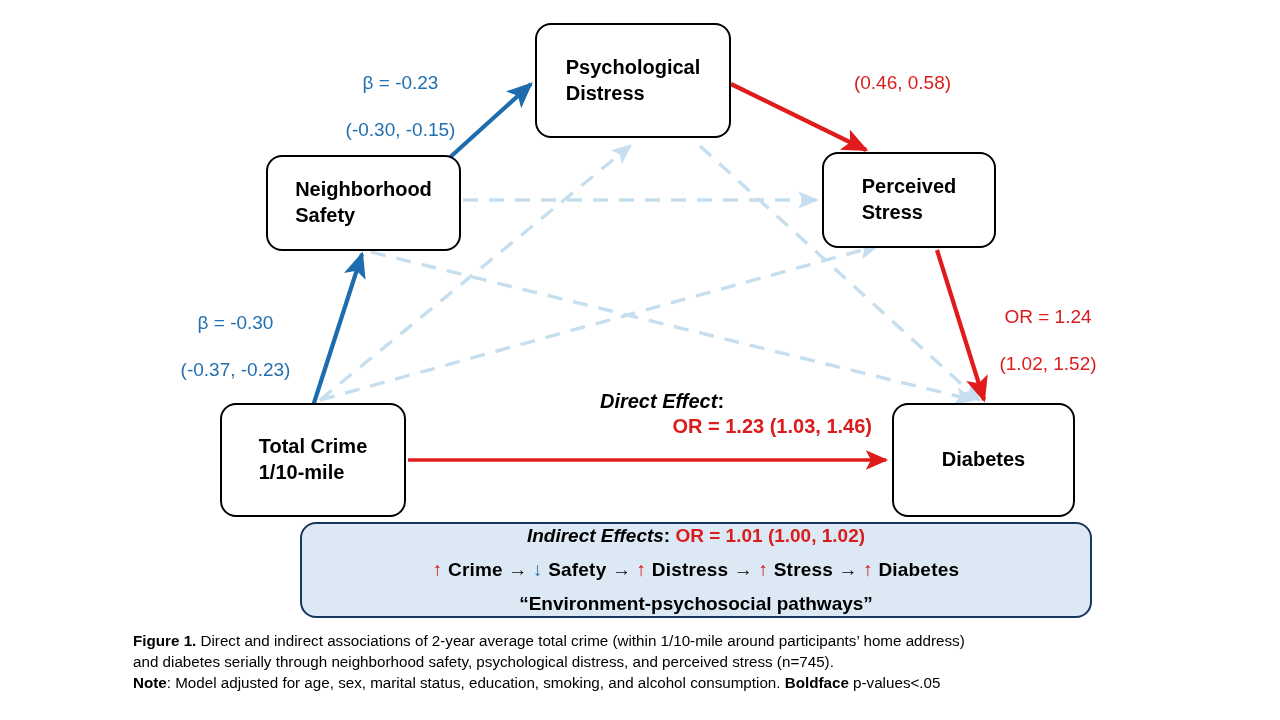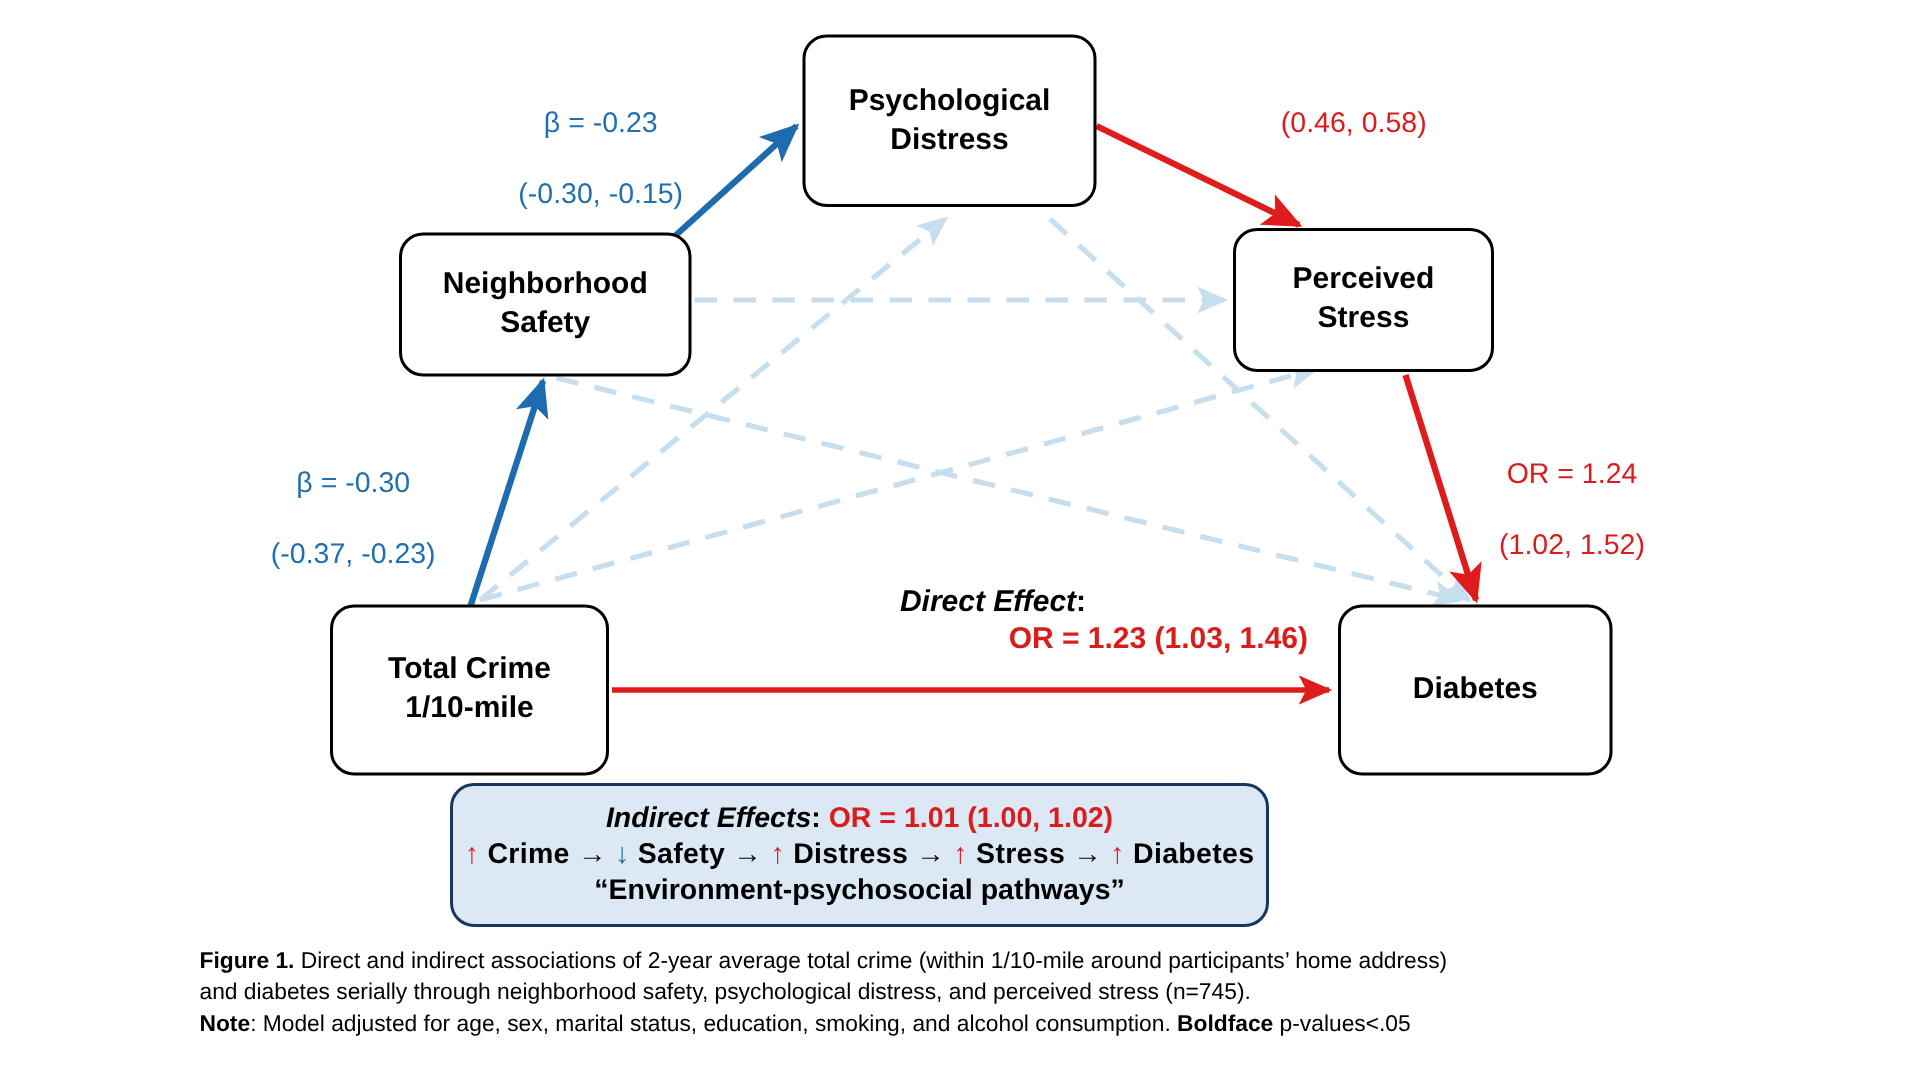--- a/index.html
+++ b/index.html
@@ -22,21 +22,21 @@
   }
   .node {
     position: absolute;
     box-sizing: border-box;
     border: 2.5px solid #000000;
     border-radius: 16px;
     background: #ffffff;
     display: flex;
     align-items: center;
     justify-content: center;
-    text-align: center;
+    text-align: left;
     font-weight: bold;
     font-size: 20px;
     line-height: 1.28;
     color: #000000;
     z-index: 3;
   }
   .edge-label {
     position: absolute;
     text-align: center;
     font-weight: normal;
@@ -69,32 +69,32 @@
     color: #DA1C1C;
     display: block;
     margin-top: 2px;
     text-align: right;
   }
 
   #indirect-box {
     position: absolute;
     left: 300px;
     top: 522px;
-    width: 546px;
+    width: 792px;
     height: 96px;
     box-sizing: border-box;
     background: #DCE9F5;
     border: 2.5px solid #17375E;
     border-radius: 16px;
     z-index: 5;
     display: flex;
     flex-direction: column;
     align-items: center;
     justify-content: center;
-    gap: 2px;
+    gap: 12px;
   }
   .ind-line1 { font-size: 19px; font-weight: bold; color: #000000; }
   .ind-line1 .ital { font-style: italic; }
   .ind-line1 .red  { color: #DA1C1C; }
   .ind-line2 { font-size: 19px; font-weight: bold; color: #000000; letter-spacing: .2px; }
   .ind-line2 .up    { color: #DA1C1C; }
   .ind-line2 .down  { color: #1F6FB2; }
   .ind-line2 .arr   { color: #000000; font-weight: normal; }
   .ind-line3 { font-size: 19px; font-weight: bold; color: #000000; }
 

